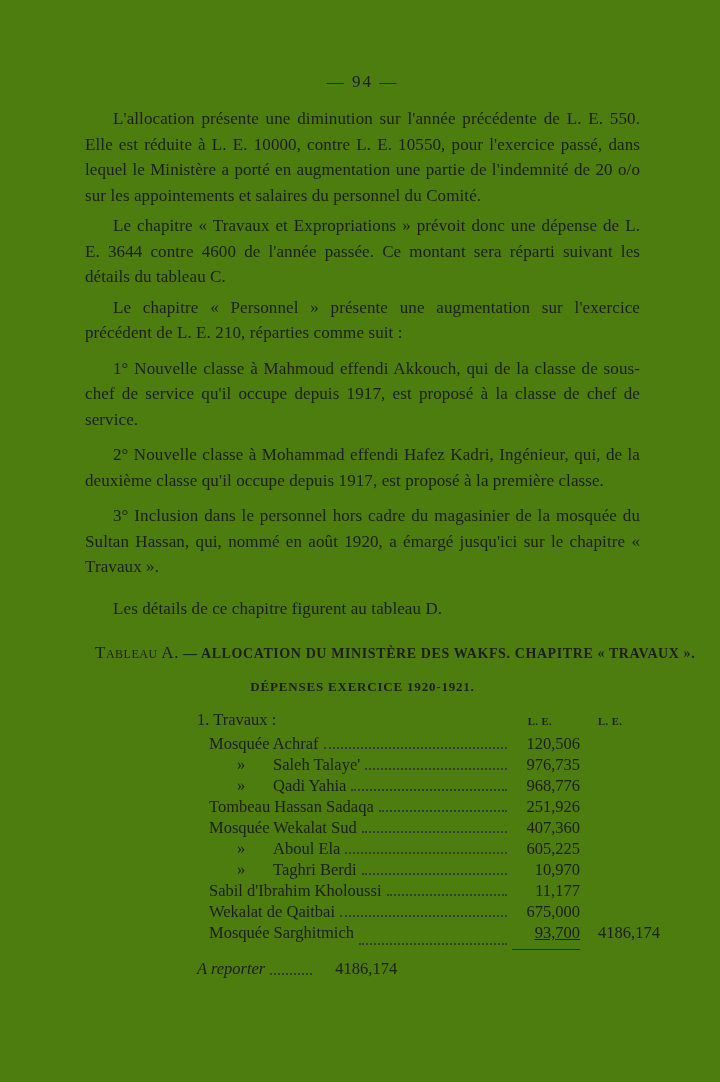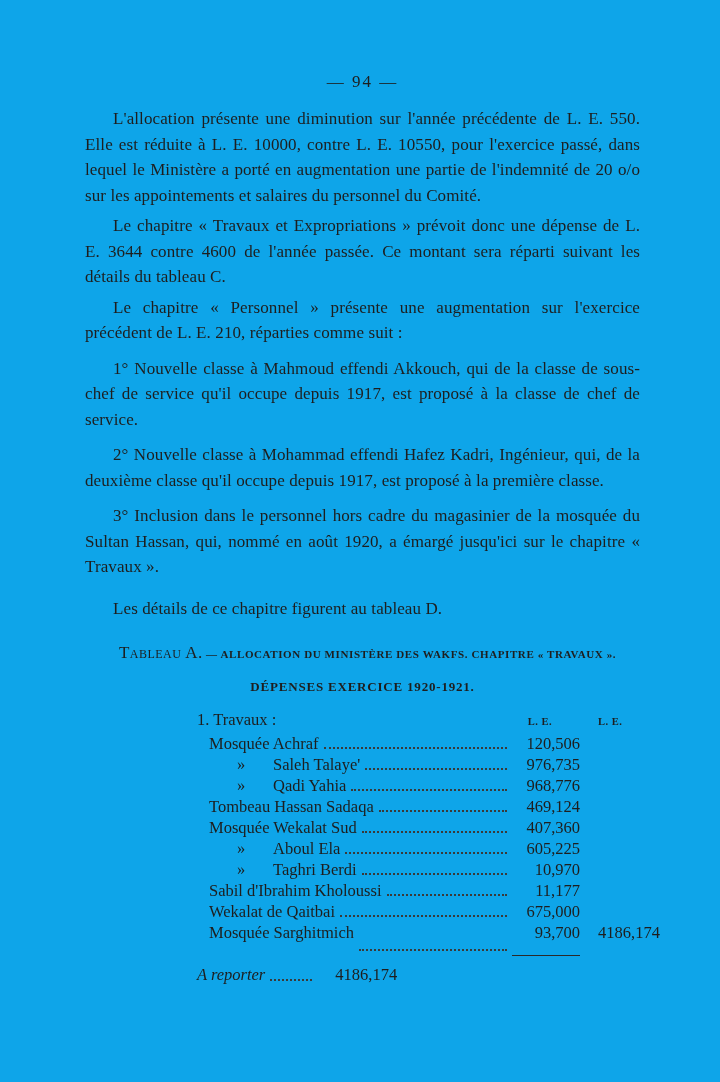--- a/index.html
+++ b/index.html
@@ -12,21 +12,21 @@
     height: 1082px;
     overflow: hidden;
     font-family: "Liberation Serif", "DejaVu Serif", serif;
     color: #1e1e1e;
   }
   .page {
     box-sizing: border-box;
     width: 720px;
     height: 1082px;
     padding: 72px 80px 0 85px;
-    background: #0ea5e9;
+    background: #4d7c0f;
   }
   .pageno {
     text-align: center;
     font-size: 17px;
     letter-spacing: 2px;
     margin-bottom: 14px;
   }
   .body-text p.para {
     margin: 0;
     font-size: 17px;
@@ -44,21 +44,21 @@
     text-align: center;
     margin: 0 0 0 10px;
     white-space: nowrap;
   }
   .tbl-title .tname {
     font-variant: small-caps;
     font-size: 17px;
     letter-spacing: 0.5px;
   }
   .tbl-title .trest {
-    font-size: 11px;
+    font-size: 14px;
     font-weight: bold;
     letter-spacing: 0.6px;
   }
   .tbl-sub {
     text-align: center;
     font-size: 13px;
     font-weight: bold;
     letter-spacing: 0.8px;
     margin-top: 16px;
   }
@@ -112,21 +112,22 @@
     border-bottom: 2px dotted #3a3a3a;
   }
   .amt1 {
     flex: none;
     width: 68px;
     text-align: right;
     white-space: nowrap;
   }
   .amt1.underline {
     border-bottom: 1.5px solid #2a2a2a;
-    padding-bottom: 12px;
+    padding-bottom: 6px;
+    text-decoration: underline;
   }
   .amt2 {
     flex: none;
     width: 95px;
     box-sizing: border-box;
     padding-left: 18px;
     text-align: left;
     white-space: nowrap;
     font-family: Liberation Serif, serif;
   }
@@ -201,21 +202,21 @@
           <div class="trow">
             <span class="ditto">»</span>
             <span class="rname">Qadi Yahia</span>
             <span class="dots"></span>
             <span class="amt1">968,776</span>
             <span class="amt2"></span>
           </div>
           <div class="trow">
             <span class="rname">Tombeau Hassan Sadaqa</span>
             <span class="dots"></span>
-            <span class="amt1">469,124</span>
+            <span class="amt1">251,926</span>
             <span class="amt2"></span>
           </div>
           <div class="trow">
             <span class="rname">Mosquée Wekalat Sud</span>
             <span class="dots"></span>
             <span class="amt1">407,360</span>
             <span class="amt2"></span>
           </div>
           <div class="trow">
             <span class="ditto">»</span>

